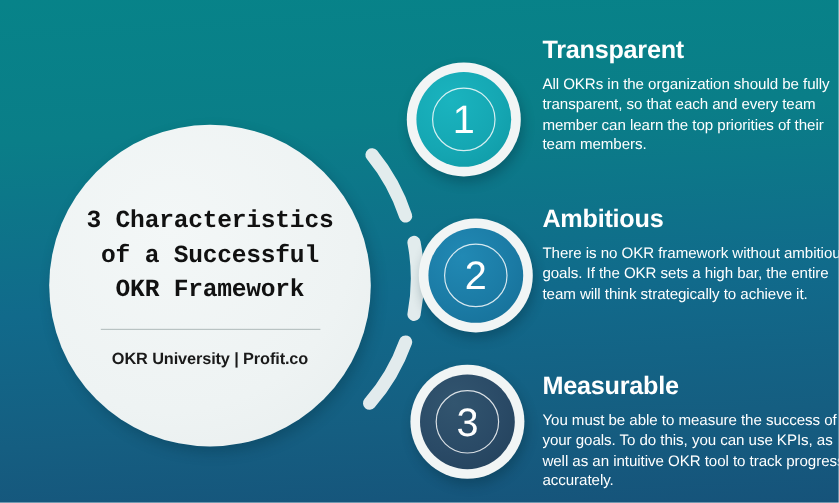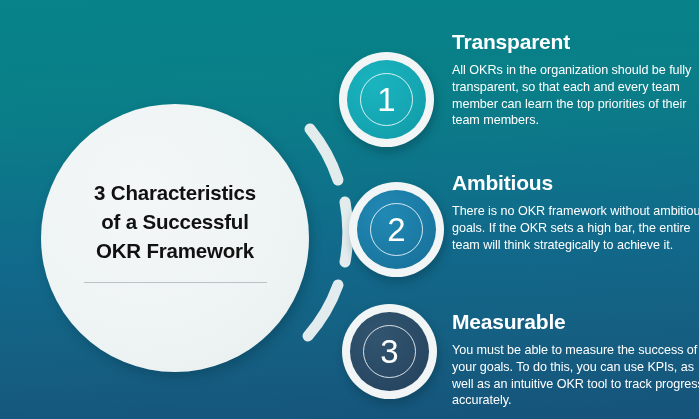--- a/index.html
+++ b/index.html
@@ -39,20 +39,21 @@
     padding: 0 26px;
   }
   .main-title {
     color: #111111;
     font-size: 20.5px;
     font-weight: bold;
     line-height: 29px;
     text-align: center;
     letter-spacing: -0.2px;
     white-space: pre-line;
+    font-family: Liberation Mono, monospace;
   }
   .title-divider {
     width: 183px;
     height: 1px;
     background: #b9c3c3;
     margin: 17px 0 16px 0;
   }
   .main-subtitle {
     color: #1a1a1a;
     font-size: 13.6px;
@@ -151,20 +152,21 @@
       <path d="M 345 202 A 160 160 0 0 1 345 262"></path>
       <path d="M 338 285 A 160 160 0 0 1 308 336"></path>
     </g>
   </svg>
 
   <div class="main-circle">
     <div class="main-title">3 Characteristics
 of a Successful
 OKR Framework</div>
     <div class="title-divider"></div>
+    <div class="main-subtitle">OKR University | Profit.co</div>
   </div>
 
   <div class="num-circle" id="circle-1">
     <div class="num-inner">
       <div class="num-ring"></div>
       <span class="num-text">1</span>
     </div>
   </div>
 
   <div class="num-circle" id="circle-2">

